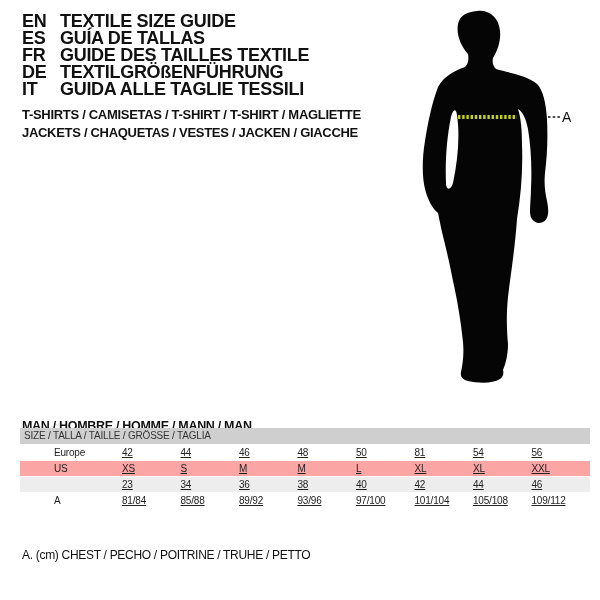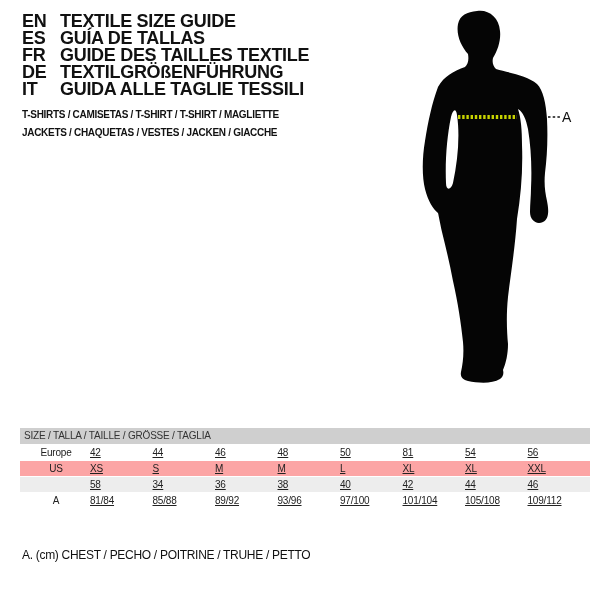--- a/index.html
+++ b/index.html
@@ -5,32 +5,32 @@
   html,body{margin:0;padding:0;background:#ffffff;}
   .page{
     position:relative;width:600px;height:600px;background:#ffffff;overflow:hidden;
     font-family:"Liberation Sans", sans-serif;color:#111;
   }
   
   .legend{position:absolute;left:22px;top:13px;}
   .legend-row{display:flex;font-weight:bold;font-size:18px;line-height:17px;letter-spacing:-0.3px;}
   .legend-code{width:38px;flex:0 0 38px;}
   
-  .categories{position:absolute;left:22px;top:106px;font-weight:bold;font-size:10px;line-height:18px;letter-spacing:-0.3px;}
+  .categories{position:absolute;left:22px;top:106px;font-weight:bold;font-size:13px;line-height:18px;letter-spacing:-0.3px;}
   
   .figure{position:absolute;left:420px;top:8px;width:180px;height:380px;}
   .figure svg{position:absolute;left:0;top:0;}
   .measure-a{position:absolute;left:142px;top:100px;font-size:14px;line-height:18px;color:#111;}
   
   .section-title{position:absolute;left:22px;top:419px;font-weight:bold;font-size:12.5px;letter-spacing:-0.3px;}
   
   .size-table{position:absolute;left:20px;top:428px;width:570px;font-size:10px;letter-spacing:-0.2px;}
   .t-header{height:16px;line-height:16px;padding-left:4px;margin-bottom:1px;color:#333;}
   .t-row{display:flex;height:15px;line-height:15px;margin-bottom:1px;color:#222;}
-  .t-label{flex:0 0 68px;padding-left:2px;text-align:center;}
+  .t-label{flex:0 0 68px;padding-left:2px;text-align:left;margin-left:32px;}
   .t-cell{flex:1 1 0;text-align:left;text-decoration:underline;}
   
   .footnote{position:absolute;left:22px;top:548px;font-weight:normal;font-size:12px;letter-spacing:-0.3px;}
 </style>
 </head>
 <body>
 
 <div class="page">
 
   <div class="legend">
@@ -102,20 +102,21 @@
         C31,182 26,183 26,175
         C25,153 27,128 31,109
         C33,101 36,100 37,107
         Z"></path>
       <line x1="38" y1="109" x2="97" y2="109" stroke="#c8d400" stroke-width="4" stroke-dasharray="2.4 1.8"></line>
       <line x1="128" y1="109" x2="142" y2="109" stroke="#111111" stroke-width="1.6" stroke-dasharray="2.5 2.2"></line>
     </svg>
     <span class="measure-a">A</span>
   </div>
 
+  <div class="section-title">MAN / HOMBRE / HOMME / MANN / MAN</div>
 
   <div class="size-table">
     <div class="t-header" style="background:#cfcfcf">SIZE / TALLA / TAILLE / GRÖSSE / TAGLIA</div>
 
     <div class="t-row">
       <span class="t-label">Europe</span>
       <span class="t-cell">42</span>
       <span class="t-cell">44</span>
       <span class="t-cell">46</span>
       <span class="t-cell">48</span>
@@ -132,21 +133,21 @@
       <span class="t-cell">M</span>
       <span class="t-cell">M</span>
       <span class="t-cell">L</span>
       <span class="t-cell">XL</span>
       <span class="t-cell">XL</span>
       <span class="t-cell">XXL</span>
     </div>
 
     <div class="t-row" style="background:#ededed">
       <span class="t-label"></span>
-      <span class="t-cell">58</span>
+      <span class="t-cell">23</span>
       <span class="t-cell">34</span>
       <span class="t-cell">36</span>
       <span class="t-cell">38</span>
       <span class="t-cell">40</span>
       <span class="t-cell">42</span>
       <span class="t-cell">44</span>
       <span class="t-cell">46</span>
     </div>
 
     <div class="t-row">

